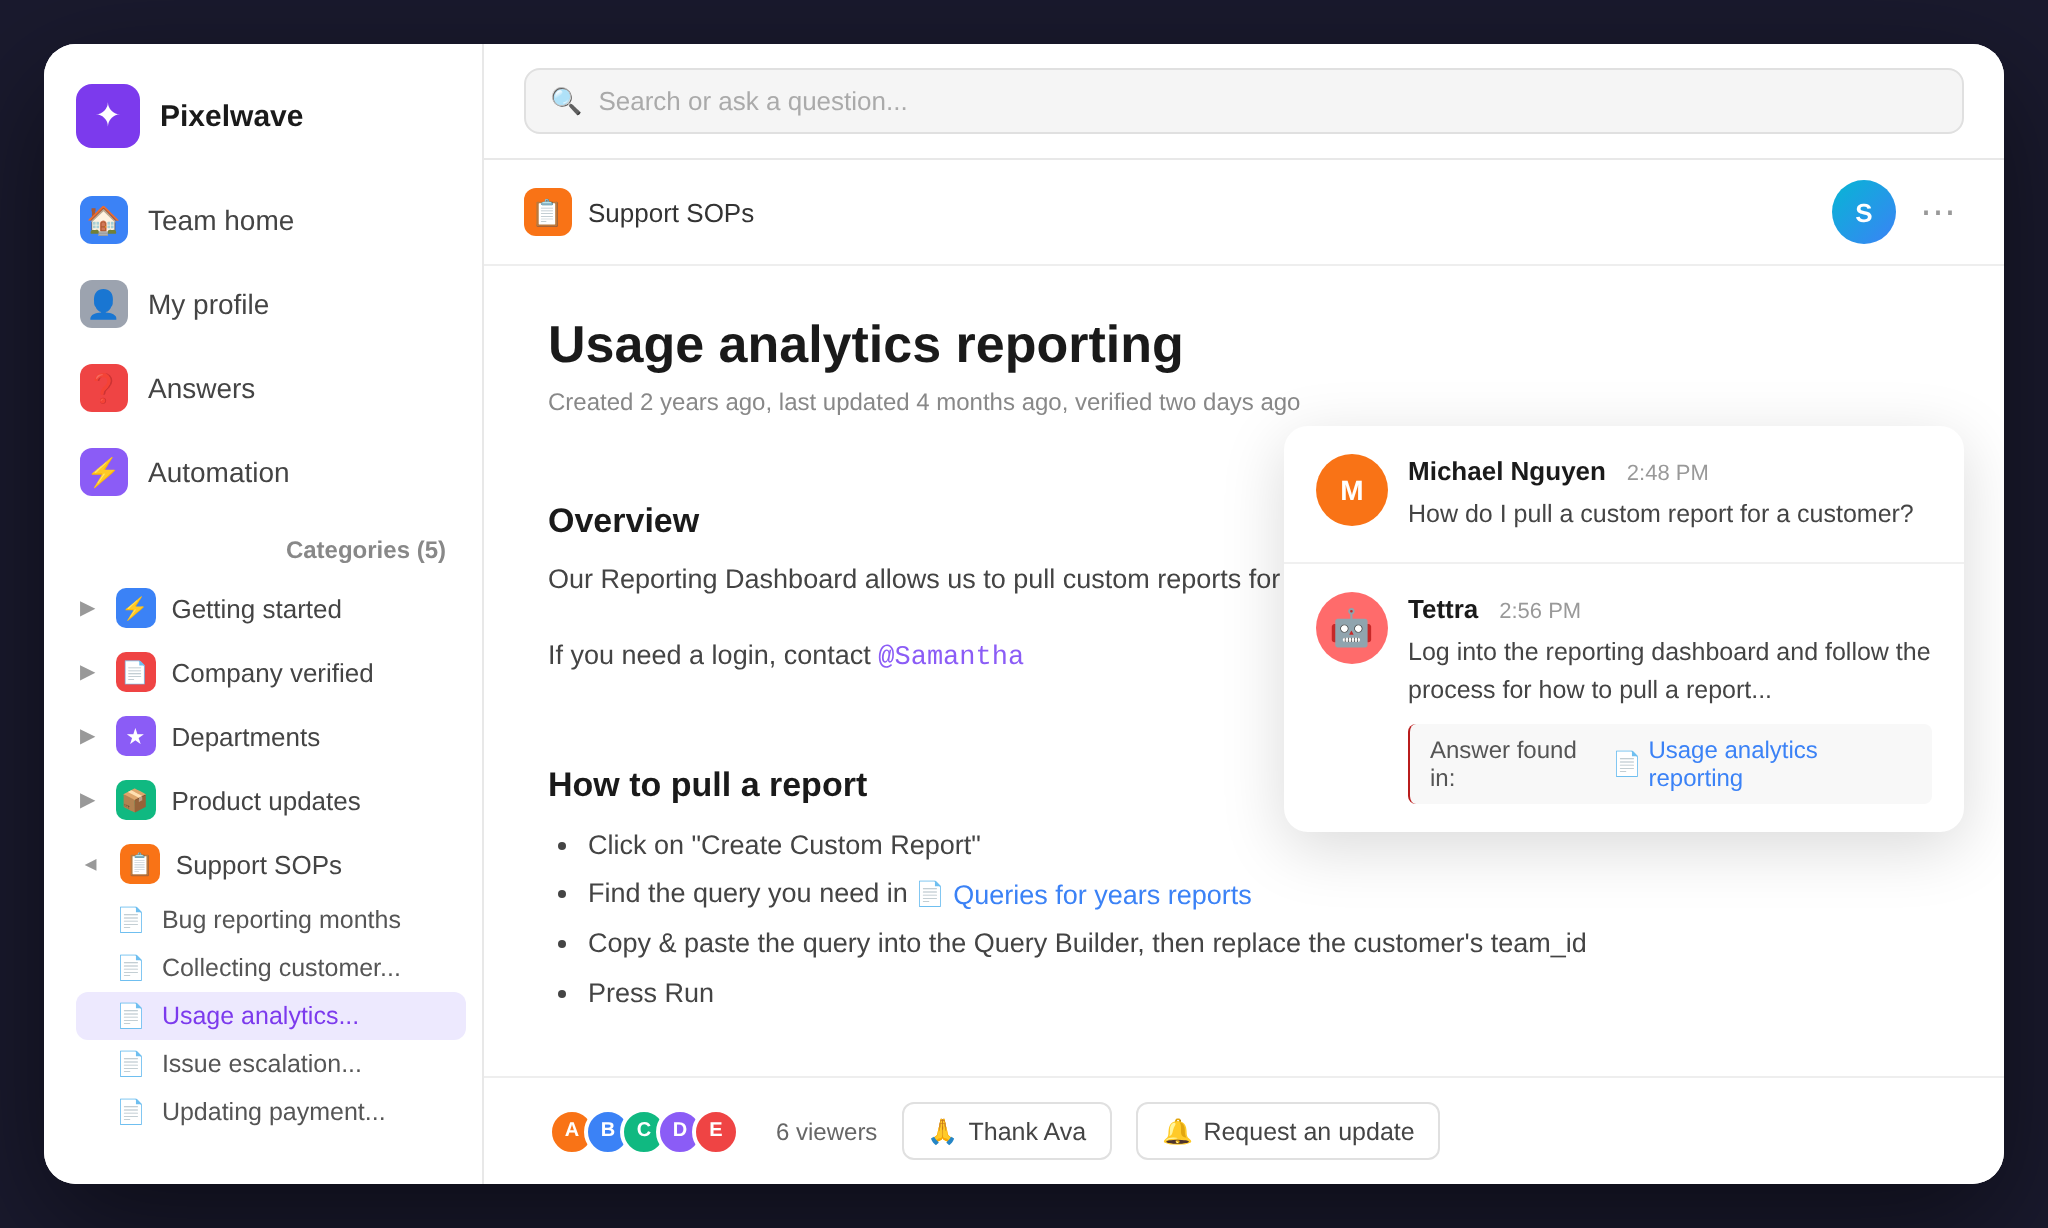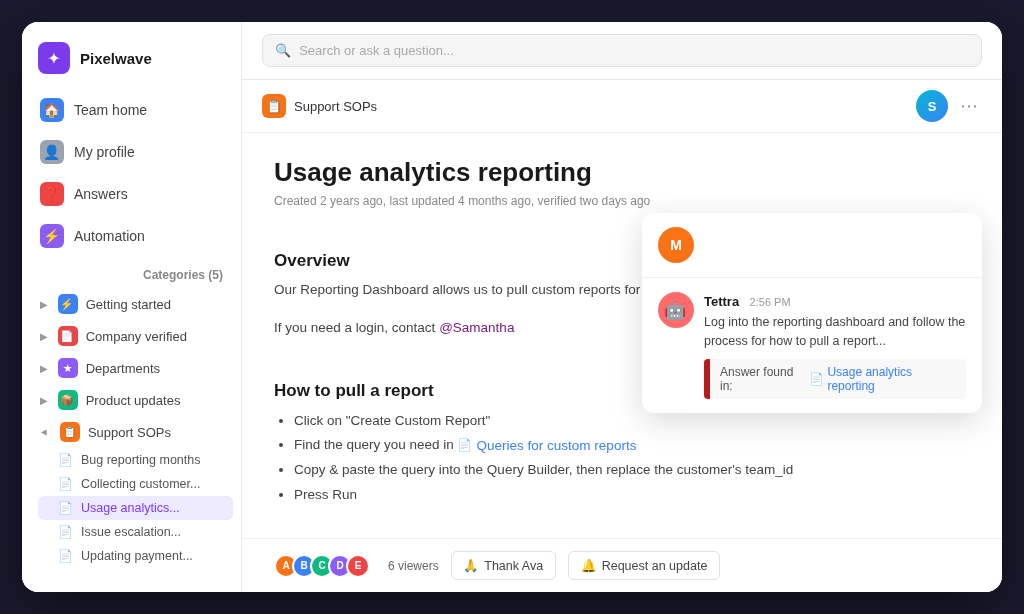--- a/index.html
+++ b/index.html
@@ -241,22 +241,23 @@
       margin-bottom: 8px;
       margin-top: 43px;
     }
     .article-paragraph {
       font-size: 13.5px;
       color: #444;
       line-height: 1.6;
       margin-bottom: 16px;
     }
     .mention-link {
-      color: #701a75;
+      color: #8b5cf6;
       text-decoration: none;
+      font-family: Liberation Mono, monospace;
     }
     .article-list {
       list-style: disc;
       padding-left: 20px;
       margin-bottom: 16px;
     }
     .article-list li {
       font-size: 13.5px;
       color: #444;
       line-height: 1.8;
@@ -362,21 +363,21 @@
       margin-top: 3px;
       line-height: 1.5;
     }
     .chat-answer-ref {
       display: flex;
       align-items: flex-start;
       gap: 4px;
       margin-top: 8px;
       padding: 6px 10px;
       background: #f8f8f8;
-      border-left: 6px solid #b91c1c;
+      border-left: 1px solid #b91c1c;
       border-radius: 4px;
       font-size: 12px;
       color: #555;
     }
     .ref-link {
       color: #3b82f6;
       font-size: 12px;
       display: flex;
       align-items: center;
       gap: 3px;
@@ -513,34 +514,39 @@
 
       <h2 class="article-section-title">How to pull a report</h2>
       <ul class="article-list">
         <li>
           <span>Click on "Create Custom Report"</span>
         </li>
         <li>
           <span>Find the query you need in</span>
           <a class="inline-link">
             <span class="inline-doc-icon">📄</span>
-            <span>Queries for custom reports</span>
+            <span>Queries for years reports</span>
           </a>
         </li>
         <li>
           <span>Copy &amp; paste the query into the Query Builder, then replace the customer's team_id</span>
         </li>
         <li>
           <span>Press Run</span>
         </li>
       </ul>
 
       <div class="chat-popup">
         <div class="chat-message">
           <div class="chat-avatar orange">M</div>
+          <div class="chat-body">
+            <span class="chat-name">Michael Nguyen</span>
+            <span class="chat-time">2:48 PM</span>
+            <p class="chat-text">How do I pull a custom report for a customer?</p>
+          </div>
         </div>
         <div class="chat-message">
           <div class="tettra-avatar">🤖</div>
           <div class="chat-body">
             <span class="chat-name">Tettra</span>
             <span class="chat-time">2:56 PM</span>
             <p class="chat-text">Log into the reporting dashboard and follow the process for how to pull a report...</p>
             <div class="chat-answer-ref">
               <span>Answer found in:</span>
               <a class="ref-link">

